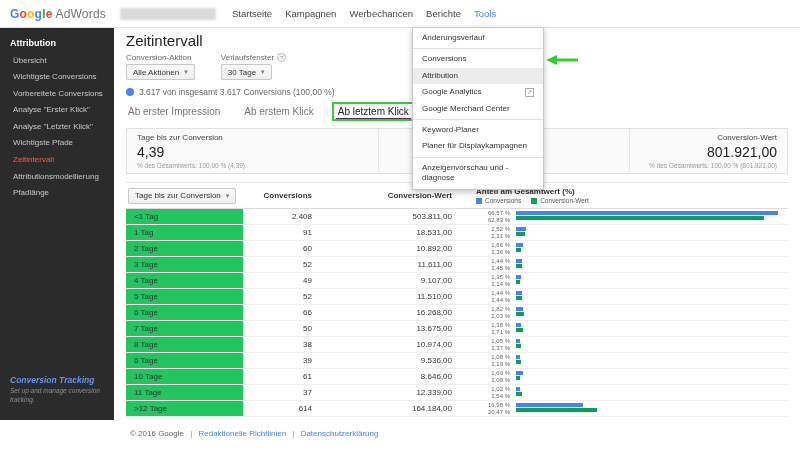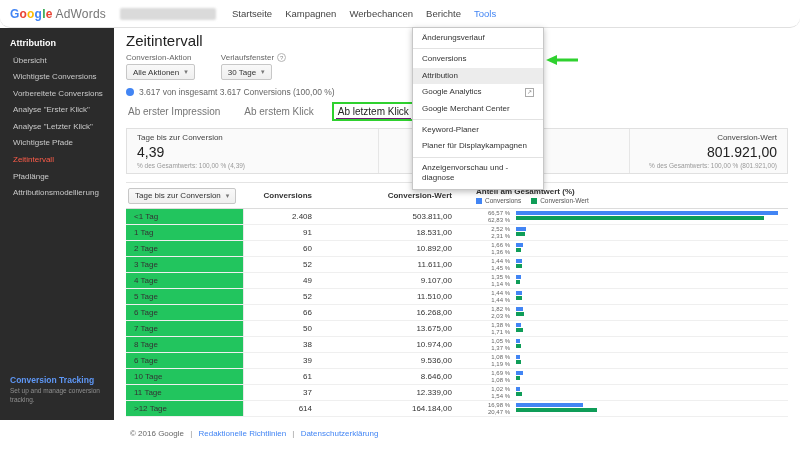--- a/index.html
+++ b/index.html
@@ -1,21 +1,21 @@
 <!DOCTYPE html>
 <html><head>
 <meta charset="utf-8">
 <style>
   * { margin:0; padding:0; box-sizing:border-box; }
   html,body { width:800px; height:456px; overflow:hidden; }
   body { font-family:"Liberation Sans", sans-serif; background:#fff; color:#333; position:relative; font-size:9px; }
 
   
   .topbar { position:absolute; top:0; left:0; width:800px; height:28px; background:#fff;
-            border-bottom:1px solid #e0e0e0; display:flex; align-items:center; padding:0 10px; z-index:15;border-radius:10px; }
+            border-bottom:1px solid #e0e0e0; display:flex; align-items:center; padding:0 10px; z-index:15; }
   .brand { display:flex; align-items:center; gap:3px; white-space:nowrap; }
   .brand-text { font-size:12px; color:#757575; letter-spacing:.2px; }
   .redacted { width:96px; height:12px; background:#dadada; border-radius:2px; margin-left:14px; filter:blur(1.2px); }
   .main-nav { display:flex; gap:13px; margin-left:16px; }
   .nav-item { font-size:9.5px; color:#444; cursor:pointer; }
   .nav-item.active { color:#4285f4; }
 
   
   .tools-menu { position:absolute; top:27px; left:412px; width:132px; background:#fff;
                 border:1px solid #c7c7c7; box-shadow:0 2px 6px rgba(0,0,0,.25); z-index:20; padding:2px 0; }
@@ -27,21 +27,21 @@
 
   
   .anno-arrow { position:absolute; top:54px; left:544px; z-index:21; }
 
   
   .sidebar { position:absolute; top:28px; left:0; width:114px; height:392px; background:#2b2b2b;
              display:flex; flex-direction:column; padding-top:5px; }
   .sb-title { color:#fff; font-weight:bold; font-size:9px; padding:5px 10px 4px 10px; }
   .sb-item { color:#c9c9c9; font-size:8px; padding:3.5px 8px 3.5px 13px; cursor:pointer; line-height:1.2; }
   .sb-item.active { color:#ff5c49; }
-  .sb-tracking { margin-top:auto; padding:6px 2px 16px 10px; cursor:pointer; }
+  .sb-tracking { margin-top:auto; padding:6px 2px 16px 10px; cursor:pointer;font-style:italic; }
   .sb-tracking-title { color:#5e97f6; font-size:8.5px; font-weight:bold; }
   .sb-tracking-sub { color:#8f8f8f; font-size:6.5px; margin-top:2px; line-height:1.3; }
 
   
   .content { position:absolute; left:114px; top:28px; width:686px; padding:4px 12px 0 12px; }
   .page-title { font-size:15px; font-weight:normal; color:#222; margin-bottom:4px; }
 
   .filters { display:flex; gap:26px; align-items:flex-start; }
   .filter-label { font-size:8px; color:#666; margin-bottom:2px; display:flex; align-items:center; gap:3px; }
   .dd-btn { font-family:inherit; font-size:8px; color:#333; background:linear-gradient(#f9f9f9,#efefef);
@@ -152,22 +152,22 @@
 <aside class="sidebar">
   <div class="sb-title">Attribution</div>
   <div class="sb-items">
       <div class="sb-item">Übersicht</div>
       <div class="sb-item">Wichtigste Conversions</div>
       <div class="sb-item">Vorbereitete Conversions</div>
       <div class="sb-item">Analyse "Erster Klick"</div>
       <div class="sb-item">Analyse "Letzter Klick"</div>
       <div class="sb-item">Wichtigste Pfade</div>
       <div class="sb-item active">Zeitintervall</div>
+      <div class="sb-item">Attributionsmodellierung</div>
       <div class="sb-item">Pfadlänge</div>
-      <div class="sb-item">Attributionsmodellierung</div>
     </div>
   <div class="sb-tracking">
     <div class="sb-tracking-title">Conversion Tracking</div>
     <div class="sb-tracking-sub">Set up and manage conversion tracking.</div>
   </div>
 </aside>
 
 <main class="content">
   <h1 class="page-title">Zeitintervall</h1>
 

